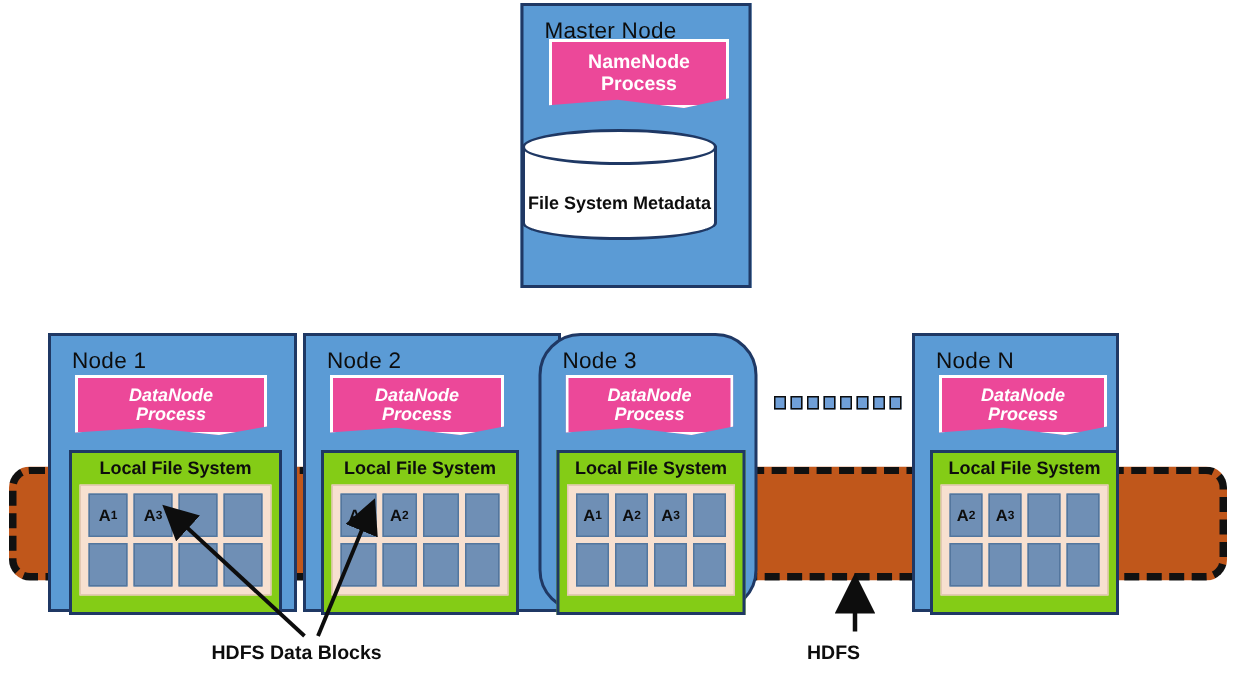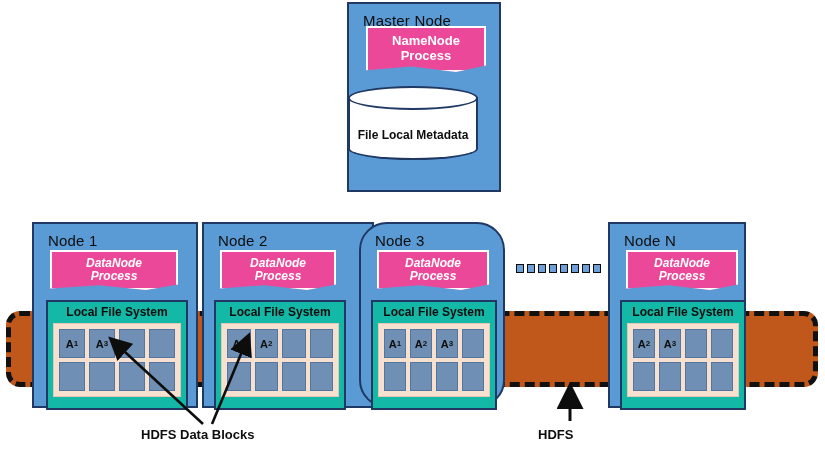--- a/index.html
+++ b/index.html
@@ -58,21 +58,21 @@
     align-items:center;
     justify-content:center;
     -webkit-clip-path: polygon(0 0,100% 0,100% 86%,75% 100%,38% 88%,0 96%);
     clip-path: polygon(0 0,100% 0,100% 86%,75% 100%,38% 88%,0 96%);
   }
   .banner span{display:block;}
 
   
   .lfs{
     position:absolute;
-    background:#14b8a6;
+    background:#84cc16;
     border:2px solid #1f3864;
     box-sizing:border-box;
     z-index:4;
   }
   .lfs-title{
     position:absolute;
     left:0; right:0; top:3px;
     text-align:center;
     font-size:12px;
     font-weight:bold;
@@ -226,21 +226,21 @@
       <div>
         <span>NameNode</span>
         <span>Process</span>
       </div>
     </div>
   </div>
 
   <div class="cylinder">
     <div class="cyl-body"></div>
     <div class="cyl-top"></div>
-    <div class="cyl-label">File Local Metadata</div>
+    <div class="cyl-label">File System Metadata</div>
   </div>
 
   <div class="nodebox datanode" id="node1">
     <div class="node-title">Node 1</div>
     <div class="banner">
       <div>
         <span>DataNode</span>
         <span>Process</span>
       </div>
     </div>

